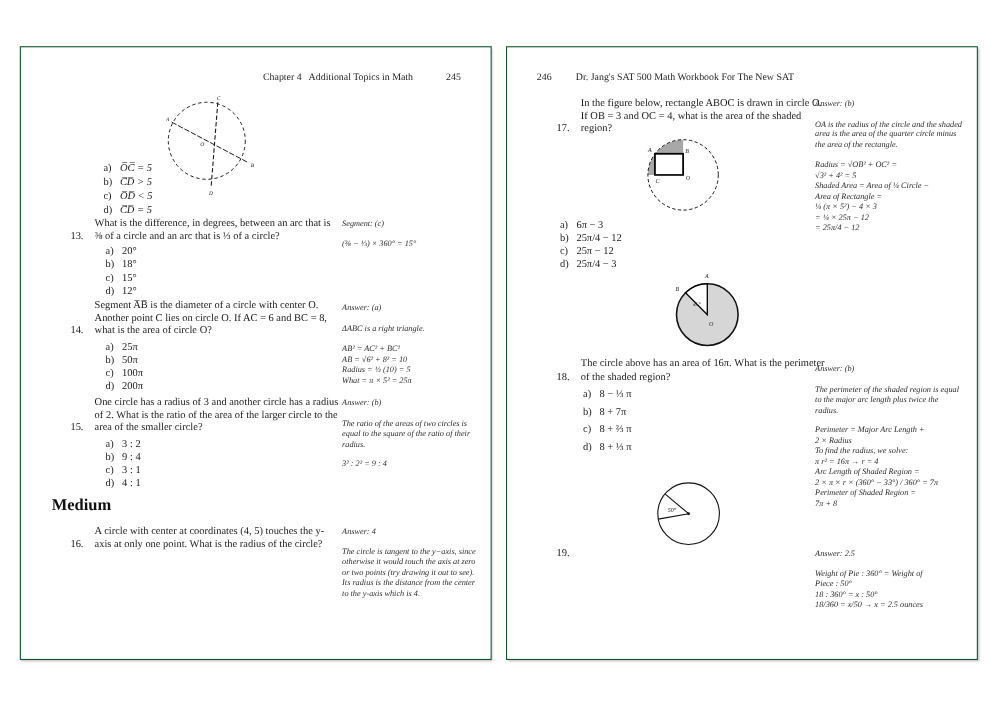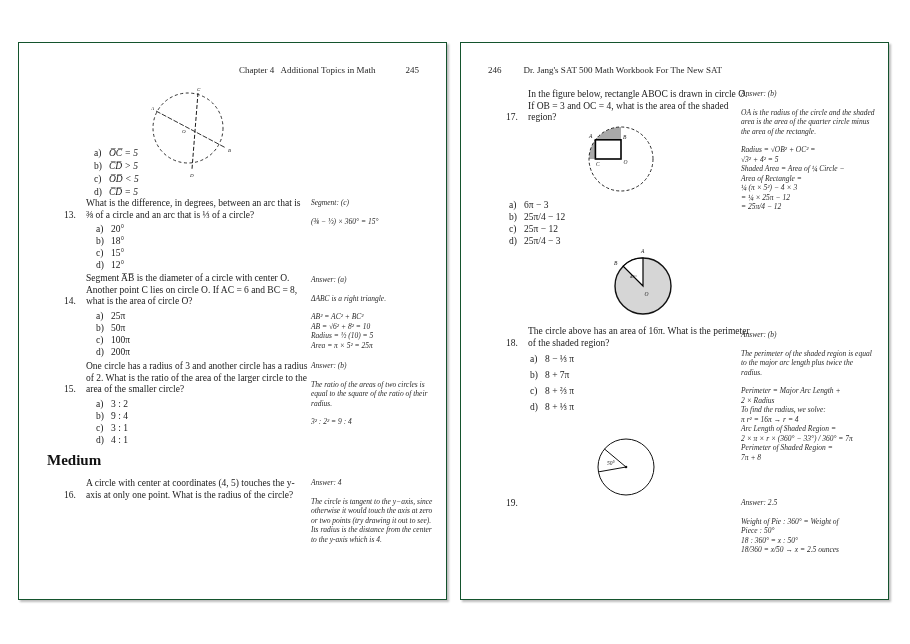--- a/index.html
+++ b/index.html
@@ -127,21 +127,21 @@
             <span class="otext">200π</span>
           </div>
       </div>
     </div>
     <div class="acol" style="top:232px">
       <div class="ans">Answer:  (a)</div>
       <div class="note">ΔABC is a right triangle.</div>
       <div class="f">AB² = AC² + BC²</div>
       <div class="f">AB = √6² + 8² = 10</div>
       <div class="f">Radius = ½ (10) = 5</div>
-      <div class="f">Area = π × 5² = 25π</div>
+      <div class="f">What = π × 5² = 25π</div>
     </div>
 
     <div class="q" style="top:318px">
       <div class="qrow">
         <span class="qnum">15.</span>
         <div class="qtext">One circle has a radius of 3 and another circle has a radius of 2. What is the ratio of the area of the larger circle to the area of the smaller circle?</div>
       </div>
       <div class="opts">
         <div class="opt">
             <span class="okey">a)</span>

